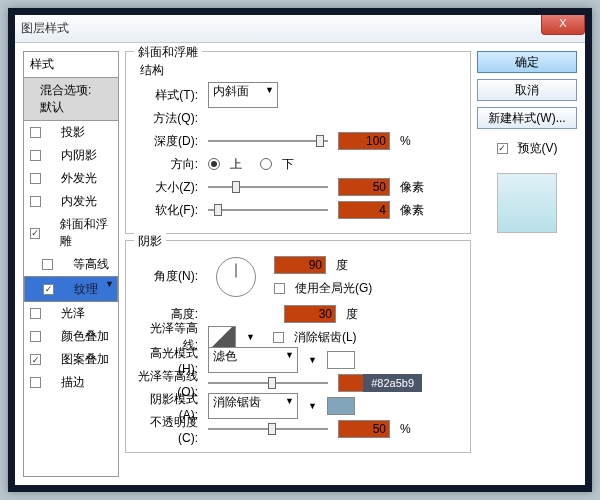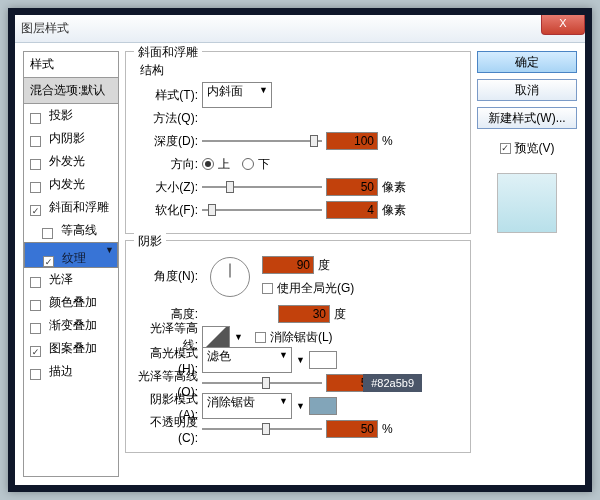--- a/index.html
+++ b/index.html
@@ -4,31 +4,31 @@
 <style>
 *{box-sizing:border-box;margin:0;padding:0;font-family:"Microsoft YaHei",SimSun,sans-serif;font-size:12px}
 body{background:#b8c5cc;padding:8px}
 .window{width:584px;height:484px;background:#fff;border:7px solid #0f172a;box-shadow:0 0 8px rgba(0,0,0,.3)}
 .titlebar{height:28px;background:linear-gradient(#fdfefe,#e8eef5);border-bottom:1px solid #c0cdd9;display:flex;align-items:center;padding:0 6px;position:relative}
 .title{font-size:12px;color:#333}
 .close-btn{position:absolute;right:0;top:0;width:44px;height:20px;background:linear-gradient(#e67a6f,#c8412f);border:1px solid #a33;border-top:none;border-radius:0 0 4px 4px;color:#fff;text-align:center;line-height:16px;font-size:11px;cursor:pointer}
 .body{display:flex;padding:8px;gap:6px;height:calc(100% - 28px)}
 .left{width:96px;border:1px solid #999;background:#fff}
 .left-head{padding:4px 6px;border-bottom:1px solid #999;font-size:12px}
-.left-sub{padding:4px 6px;background:#d8d8d8;border-bottom:1px solid #999}
-.left-item{padding:3px 6px;display:flex;align-items:flex-end;gap:8px;cursor:pointer}
+.left-sub{padding:4px 16px;background:#d8d8d8;border-bottom:1px solid #999}
+.left-item{padding:3px 6px;display:flex;align-items:center;gap:20px;cursor:pointer}
 .left-item.sub{padding-left:18px}
 .left-item.sel{background:#3874d6;color:#0f172a}
 .cb{width:11px;height:11px;border:1px solid #888;background:#fff;display:inline-flex;align-items:center;justify-content:center;font-size:9px;color:#333}
 .cb.on::before{content:"✓"}
 .mid{flex:1;display:flex;flex-direction:column;gap:6px}
 .grp{border:1px solid #bbb;padding:8px 10px 10px;position:relative}
 .grp-title{position:absolute;top:-8px;left:8px;background:#fff;padding:0 4px;font-size:12px}
 .sub-title{font-size:12px;margin:2px 0 6px 4px}
-.row{display:flex;align-items:center;gap:4px;margin:3px 0;height:20px}
+.row{display:flex;align-items:center;gap:10px;margin:3px 0;height:20px}
 .lbl{width:62px;text-align:right;font-size:12px}
 .sel{height:26px;border:1px solid #888;background:#fff;padding:0 16px 0 4px;min-width:70px;position:relative;cursor:pointer}
 .sel::after{content:"▼";position:absolute;right:3px;top:2px;font-size:9px}
 .slider{flex:1;height:14px;position:relative;max-width:120px}
 .slider::before{content:"";position:absolute;left:0;right:0;top:6px;height:2px;background:#999}
 .thumb{position:absolute;top:1px;width:8px;height:12px;background:#eee;border:1px solid #666}
 .num{width:52px;height:18px;border:1px solid #888;text-align:right;padding:0 3px;line-height:16px;background:#c2410c}
 .unit{font-size:12px}
 .radio{width:12px;height:12px;border:1px solid #666;border-radius:50%;display:inline-flex;align-items:center;justify-content:center}
 .radio.on::before{content:"";width:6px;height:6px;background:#333;border-radius:50%}
@@ -85,24 +85,20 @@
           </div>
           <div class="left-item">
             <span class="cb"></span>
             <span>光泽</span>
           </div>
           <div class="left-item">
             <span class="cb"></span>
             <span>颜色叠加</span>
           </div>
           <div class="left-item">
-            <span class="cb"></span>
-            <span>渐变叠加</span>
-          </div>
-          <div class="left-item">
             <span class="cb on"></span>
             <span>图案叠加</span>
           </div>
           <div class="left-item">
             <span class="cb"></span>
             <span>描边</span>
           </div>
         </div>
     </div>
 

